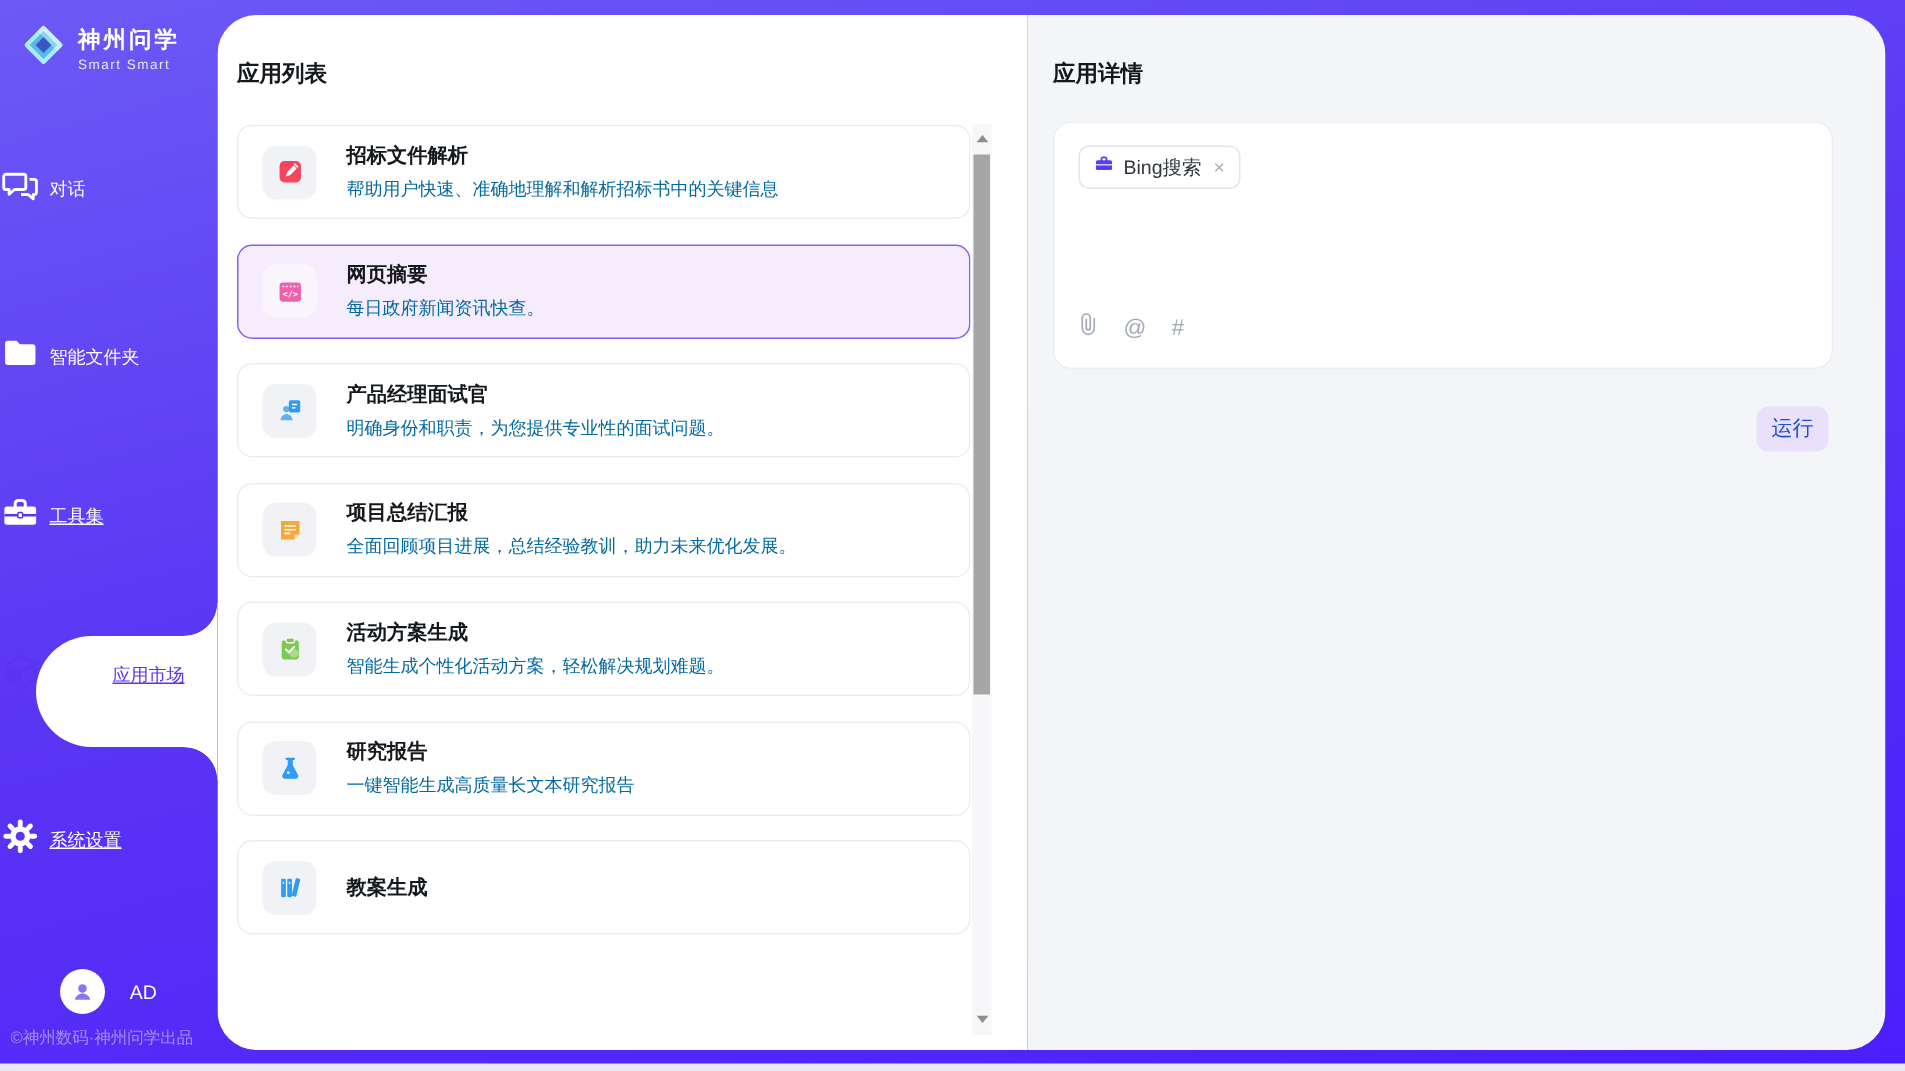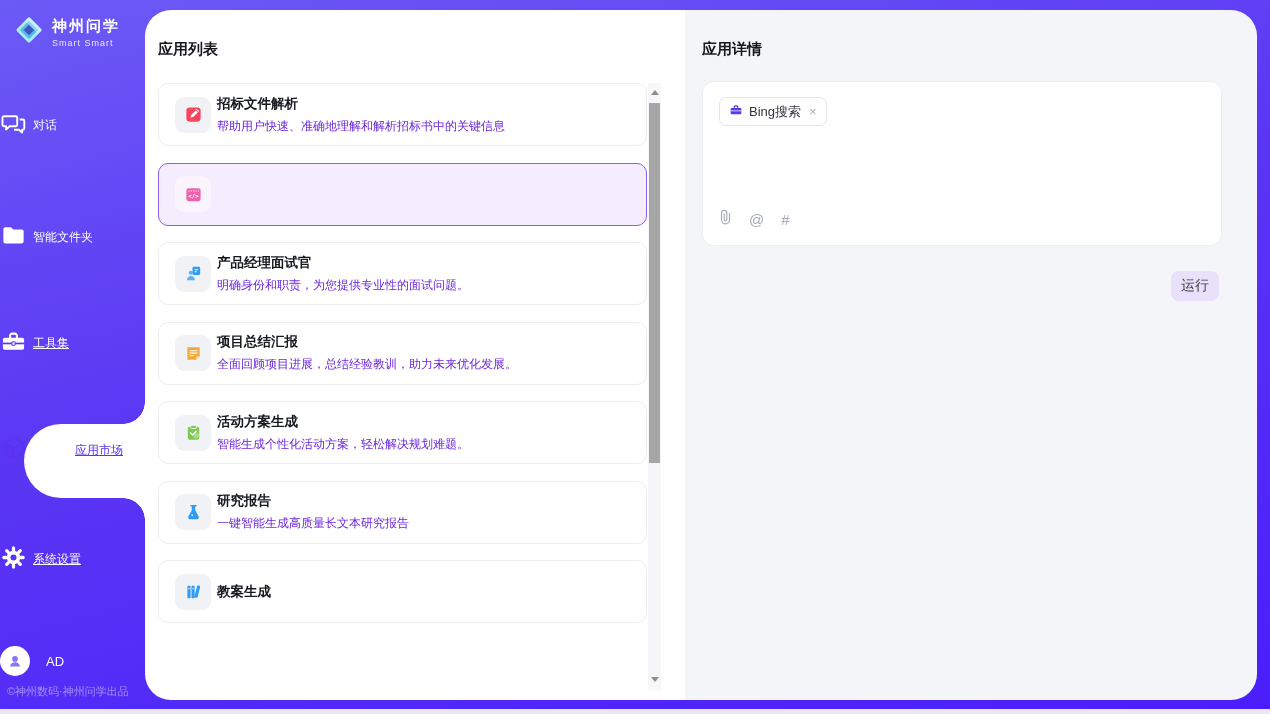--- a/index.html
+++ b/index.html
@@ -18,61 +18,61 @@
   .logo-text .en { color:#e8e5ff; font-size:9px; letter-spacing:1px; margin-top:2px; }
   .nav-item { position:absolute; left:0; width:135px; display:flex; flex-direction:row; align-items:center; gap:6px; cursor:pointer; }
   .nav-item .label { color:#fff; font-size:12px; }
   .nav-item.underlined .label { text-decoration:underline; }
   .nav-item.active .label { color:#5b33f2; text-decoration:underline; }
   .bubble { position:absolute; left:24px; top:424px; width:121px; height:74px; background:#fff; border-radius:37px 0 0 37px; }
   .bubble::before { content:""; position:absolute; right:0; top:-22px; width:22px; height:22px;
     background:radial-gradient(circle at 0 0, rgba(0,0,0,0) 21.5px, #fff 22px); }
   .bubble::after { content:""; position:absolute; right:0; bottom:-22px; width:22px; height:22px;
     background:radial-gradient(circle at 0 100%, rgba(0,0,0,0) 21.5px, #fff 22px); }
-  .user-row { position:absolute; left:0; top:646px; width:145px; display:flex; align-items:center; gap:16px; }
+  .user-row { position:absolute; left:0; top:646px; width:145px; display:flex; align-items:center; justify-content:center; gap:16px; }
   .avatar { width:30px; height:30px; border-radius:50%; background:#fff; display:flex; align-items:center; justify-content:center; }
   .user-name { color:#fff; font-size:13px; }
   .copyright { position:absolute; left:7px; top:684px; color:rgba(255,255,255,0.45); font-size:11px; white-space:nowrap; }
 
   
   .main { position:absolute; left:145px; top:10px; width:1112px; height:690px; border-radius:26px; overflow:hidden; display:flex; }
 
   
   .list-panel { width:540px; background:#fff; position:relative; flex:none; }
   .panel-title { position:absolute; top:30px; font-size:15px; font-weight:bold; color:#15181d; }
   .list-panel .panel-title { left:13px; }
   .app-list { position:absolute; left:13px; top:73px; width:489px; bottom:0; overflow:hidden; display:flex; flex-direction:column; gap:16.5px; }
   .app-card { flex:none; height:63px; display:flex; align-items:center; padding-left:16px; background:#fff;
     border:1px solid #ededf1; border-radius:10px; cursor:pointer; }
   .app-card.selected { background:#f5edfd; border:1.5px solid #8b5ff0; }
   .tile { width:36px; height:36px; border-radius:9px; background:#f1f2f6; display:flex; align-items:center; justify-content:center; flex:none; }
   .app-card.selected .tile { background:#faf4fd; }
-  .app-text { margin-left:6px; }
+  .app-text { margin-left:20px; }
   .app-name { font-size:13.5px; font-weight:bold; color:#15181d; }
-  .app-desc { font-size:12px; color:#6d28d9; margin-top:5px; }
+  .app-desc { font-size:12px; color:#0369a1; margin-top:5px; }
 
   
   .scrollbar { position:absolute; left:503px; top:73px; width:13px; height:607px; background:#f7f7f9; }
   .scroll-btn { position:absolute; left:0; width:13px; height:14px; display:flex; align-items:center; justify-content:center; cursor:pointer; }
   .scroll-btn.up { top:2px; } .scroll-btn.down { bottom:4px; }
   .scroll-thumb { position:absolute; left:1px; top:20px; width:11px; height:360px; background:#a6a6a6; cursor:pointer; }
 
   
   .detail-panel { flex:1; background:#f4f5f8; position:relative; }
   .detail-panel .panel-title { left:17px; }
   .prompt-card { position:absolute; left:17px; top:71px; width:520px; height:165px; background:#fff;
     border:1px solid #eceef2; border-radius:12px; }
   .chip { position:absolute; left:16px; top:15px; height:29px; display:inline-flex; align-items:center; gap:6px;
     padding:0 9px; background:#fff; border:1px solid #e3e5ea; border-radius:7px; cursor:pointer; }
   .chip-label { font-size:13px; color:#30343c; }
   .chip-close { font-size:13px; color:#a7adb8; margin-left:2px; cursor:pointer; line-height:1; }
   .question { position:absolute; left:16px; top:68px; right:16px; font-size:13px; color:#5c6370; }
   .composer-icons { position:absolute; left:16px; bottom:16px; display:flex; align-items:center; gap:17px; color:#a5abb5; }
   .composer-icons .txt-ic { font-size:15px; cursor:pointer; }
-  .run-btn { position:absolute; right:38px; top:261px; width:48px; height:30px; background:#e9e0fc; color:#404040;
+  .run-btn { position:absolute; right:38px; top:261px; width:48px; height:30px; background:#e9e0fc; color:#1d4ed8;
     font-size:14px; border:none; border-radius:8px; display:flex; align-items:center; justify-content:center; cursor:pointer; }
 </style>
 </head>
 <body>
 
 <div class="sidebar">
 
   <div class="logo">
     <span>
       <svg width="30" height="30" viewBox="0 0 32 32">
@@ -192,20 +192,24 @@
 
 
       <div class="app-card selected">
         <span class="tile" style="color:#ee61ad;">
           <svg width="19" height="19" viewBox="0 0 20 20">
             <rect x="2.5" y="3.5" width="15" height="13.5" rx="2.4" fill="currentColor"></rect>
             <path d="M4.4 6.3h1.4M7 6.3h1.4M9.6 6.3h1.4M12.2 6.3h1.4M14.8 6.3h0.9" stroke="#fff" stroke-width="1" opacity="0.85"></path>
             <text x="10" y="13.8" font-size="6" font-weight="bold" fill="#fff" text-anchor="middle" font-family="DejaVu Sans Mono, monospace">&lt;/&gt;</text>
           </svg>
         </span>
+        <span class="app-text">
+          <div class="app-name">网页摘要</div>
+          <div class="app-desc">每日政府新闻资讯快查。</div>
+        </span>
       </div>
 
       <div class="app-card">
         <span class="tile" style="color:#2e9bf5;">
           <svg width="19" height="19" viewBox="0 0 20 20">
             <rect x="9" y="3" width="8" height="8.5" rx="1.4" fill="currentColor"></rect>
             <circle cx="7.2" cy="9.2" r="2.2" fill="currentColor" opacity="0.75"></circle>
             <path d="M3 17c.6-2.8 2.3-4.3 4.4-4.3 2 0 3.7 1.5 4.3 4.3z" fill="currentColor" opacity="0.75"></path>
             <path d="M11.2 6h3.6M11.2 8.2h2.4" stroke="#fff" stroke-width="1"></path>
           </svg>

